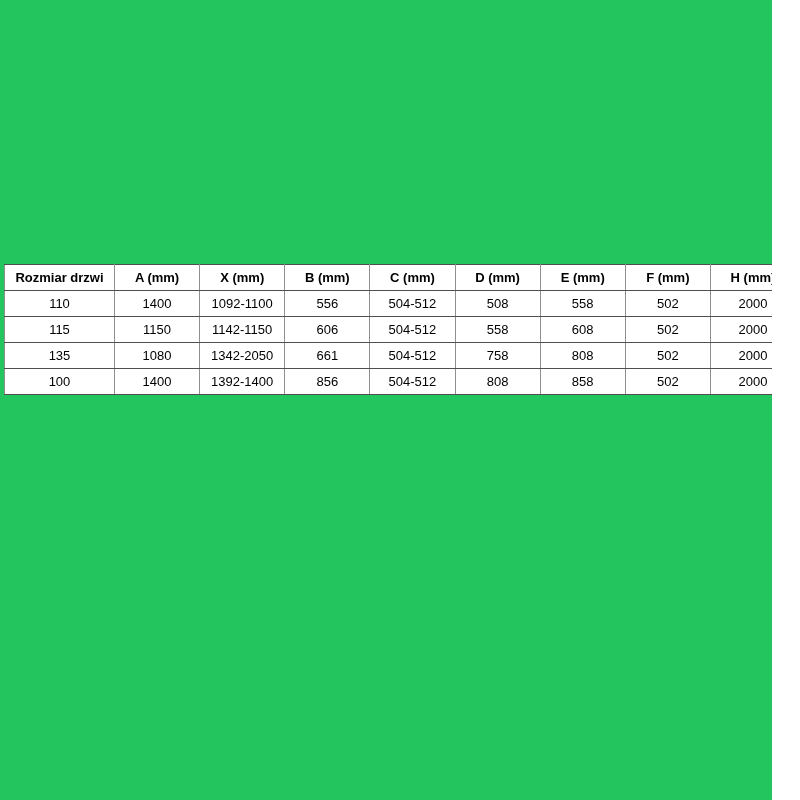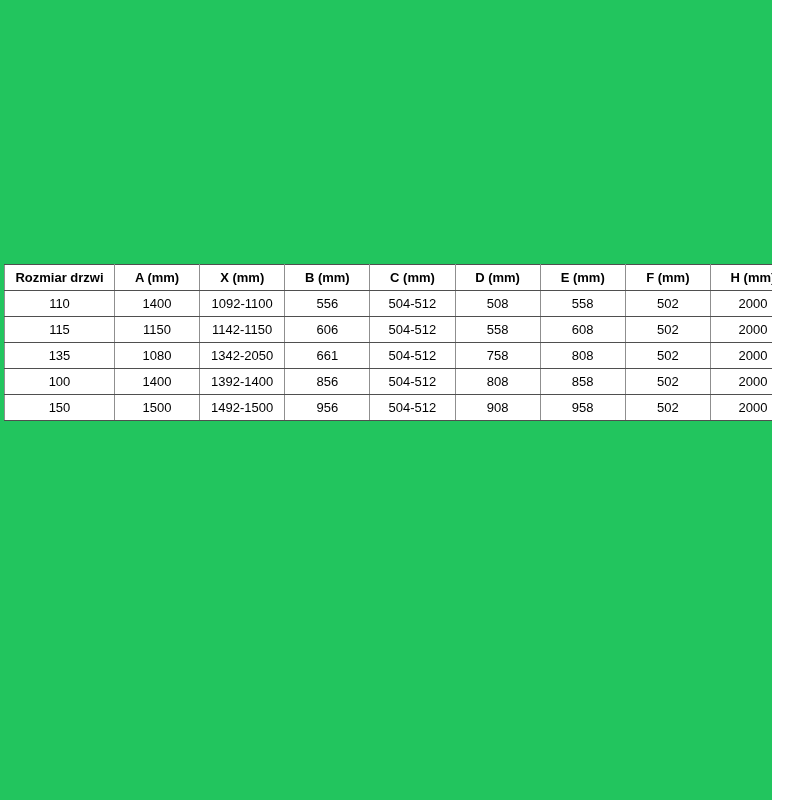--- a/index.html
+++ b/index.html
@@ -114,26 +114,15 @@
           <td>100</td>
           <td>1400</td>
           <td>1392-1400</td>
           <td>856</td>
           <td>504-512</td>
           <td>808</td>
           <td>858</td>
           <td>502</td>
           <td>2000</td>
         </tr>
-        <tr>
-          <td>150</td>
-          <td>1500</td>
-          <td>1492-1500</td>
-          <td>956</td>
-          <td>504-512</td>
-          <td>908</td>
-          <td>958</td>
-          <td>502</td>
-          <td>2000</td>
-        </tr>
       </tbody>
   </table>
 </div>
 
 </body></html>

